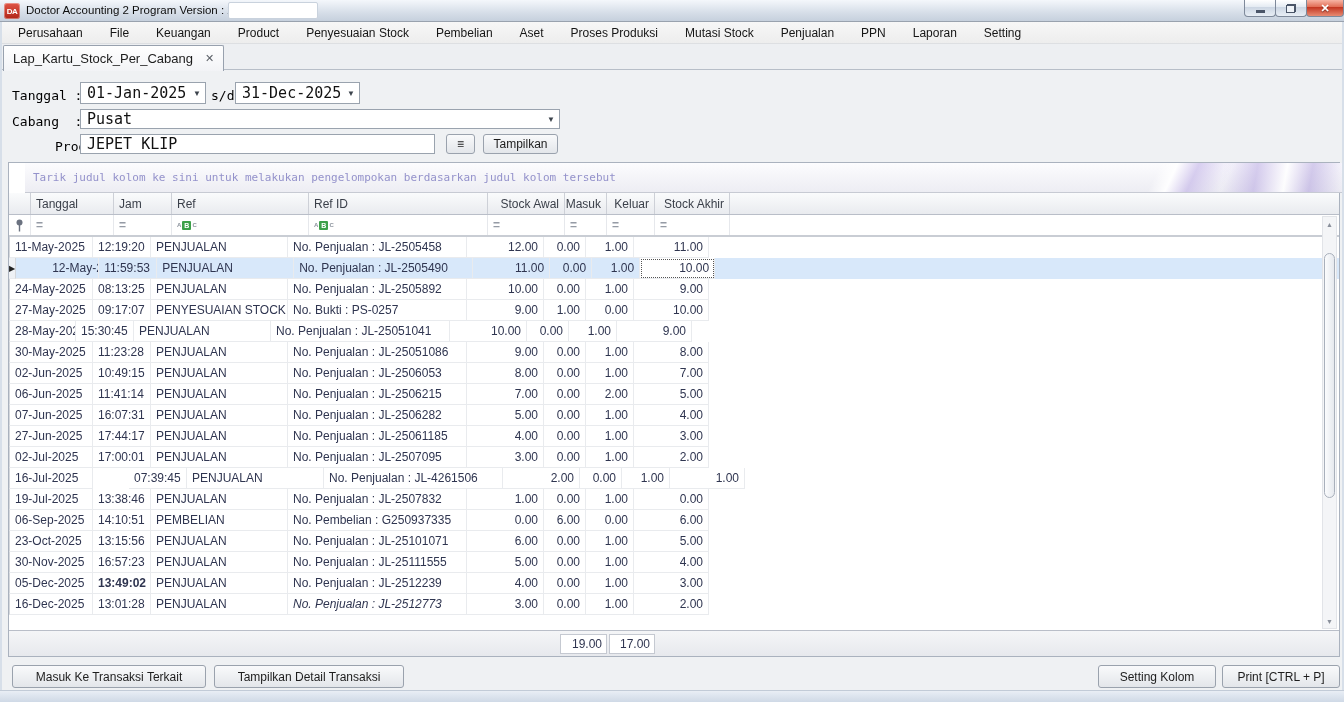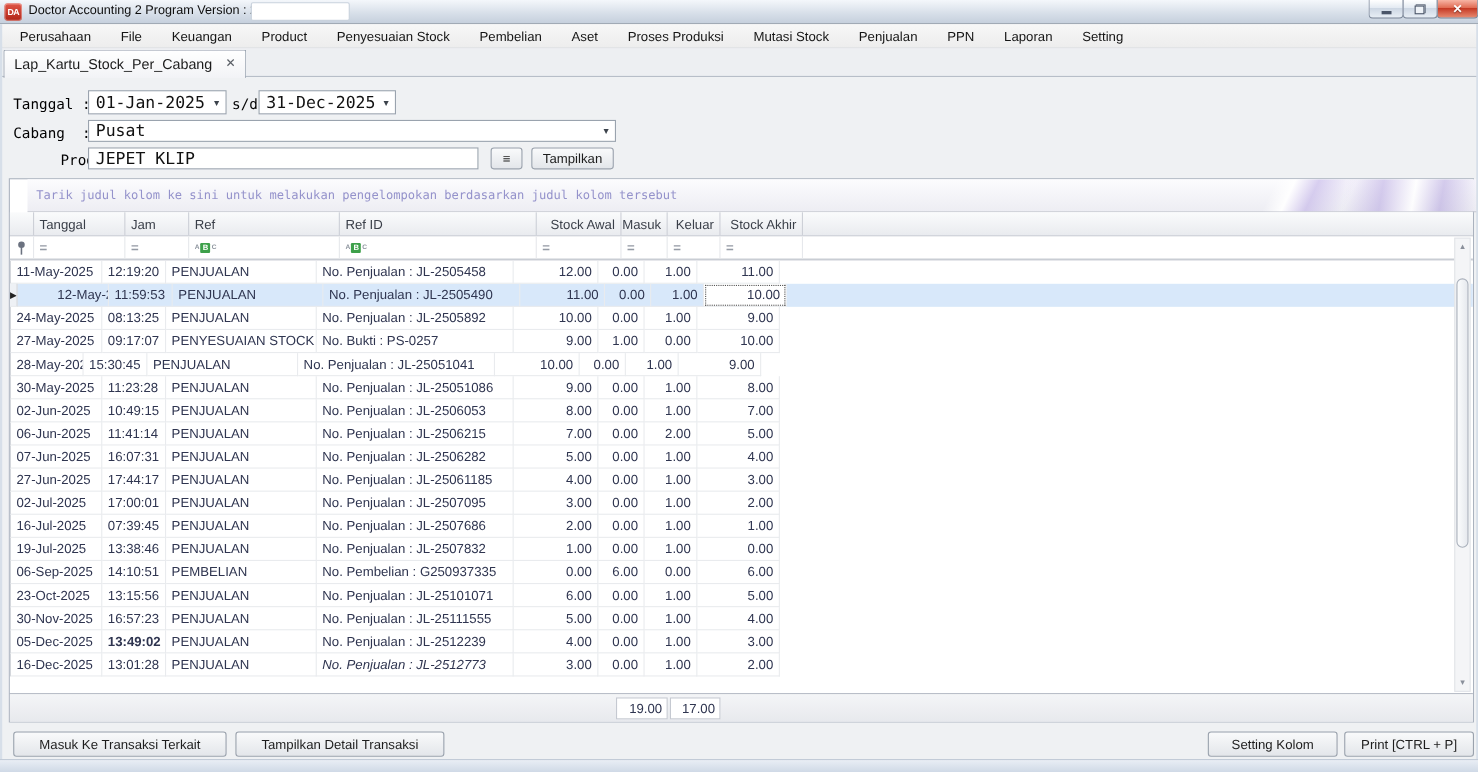--- a/index.html
+++ b/index.html
@@ -357,23 +357,23 @@
           <div class="tcell" style="width: 137px;">PENJUALAN</div>
           <div class="tcell" style="width: 179px;">No. Penjualan : JL-2507095</div>
           <div class="tcell num" style="width: 77px;">3.00</div>
           <div class="tcell num" style="width: 42px;">0.00</div>
           <div class="tcell num" style="width: 48px;">1.00</div>
           <div class="tcell num" style="width: 75px;">2.00</div>
         </div>
         <div class="trow">
           <div class="tcell indicator"></div>
           <div class="tcell" style="width: 83px;">16-Jul-2025</div>
-          <div class="tcell" style="width: 58px;">07:39:45</div>
-          <div class="tcell" style="width: 137px;">PENJUALAN</div>
-          <div class="tcell" style="width: 179px;">No. Penjualan : JL-2507686</div>
+          <div class="tcell" style="width: 58px; margin-left: 36px;">07:39:45</div>
+          <div class="tcell" style="width: 137px;">PENJUALAN</div>
+          <div class="tcell" style="width: 179px;">No. Penjualan : JL-4261506</div>
           <div class="tcell num" style="width: 77px;">2.00</div>
           <div class="tcell num" style="width: 42px;">0.00</div>
           <div class="tcell num" style="width: 48px;">1.00</div>
           <div class="tcell num" style="width: 75px;">1.00</div>
         </div>
         <div class="trow">
           <div class="tcell indicator"></div>
           <div class="tcell" style="width: 83px;">19-Jul-2025</div>
           <div class="tcell" style="width: 58px;">13:38:46</div>
           <div class="tcell" style="width: 137px;">PENJUALAN</div>

